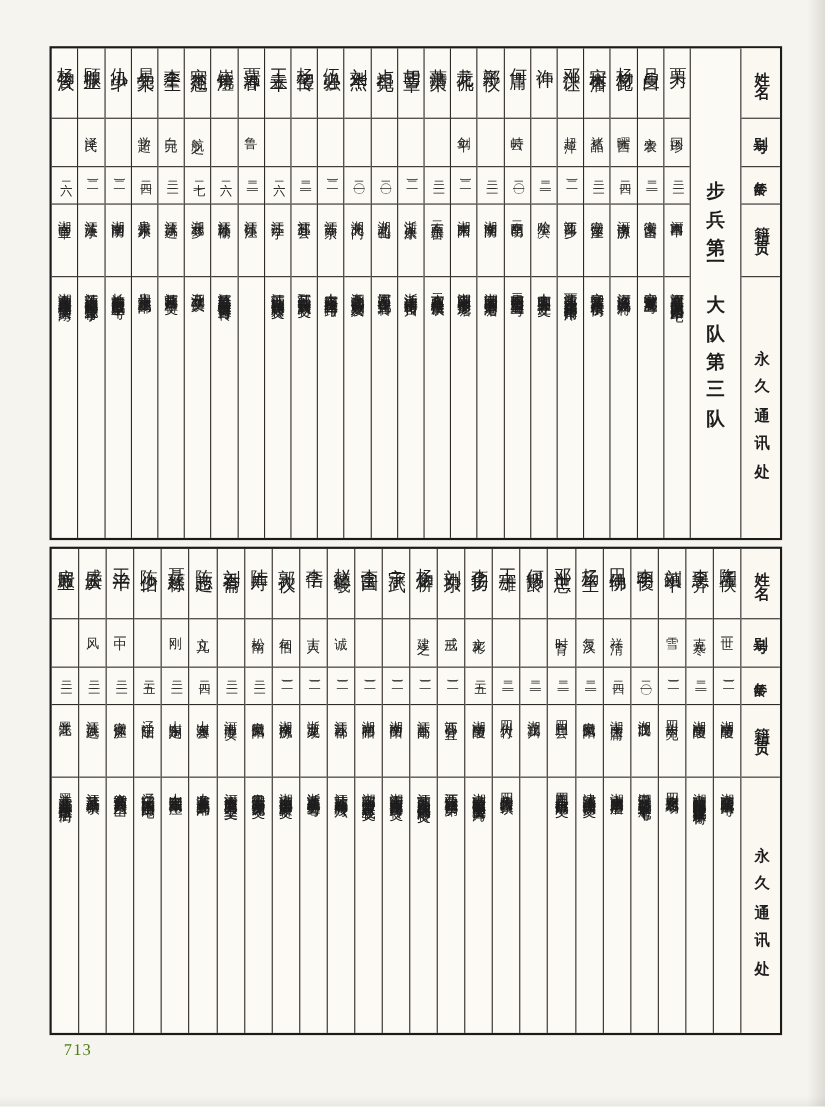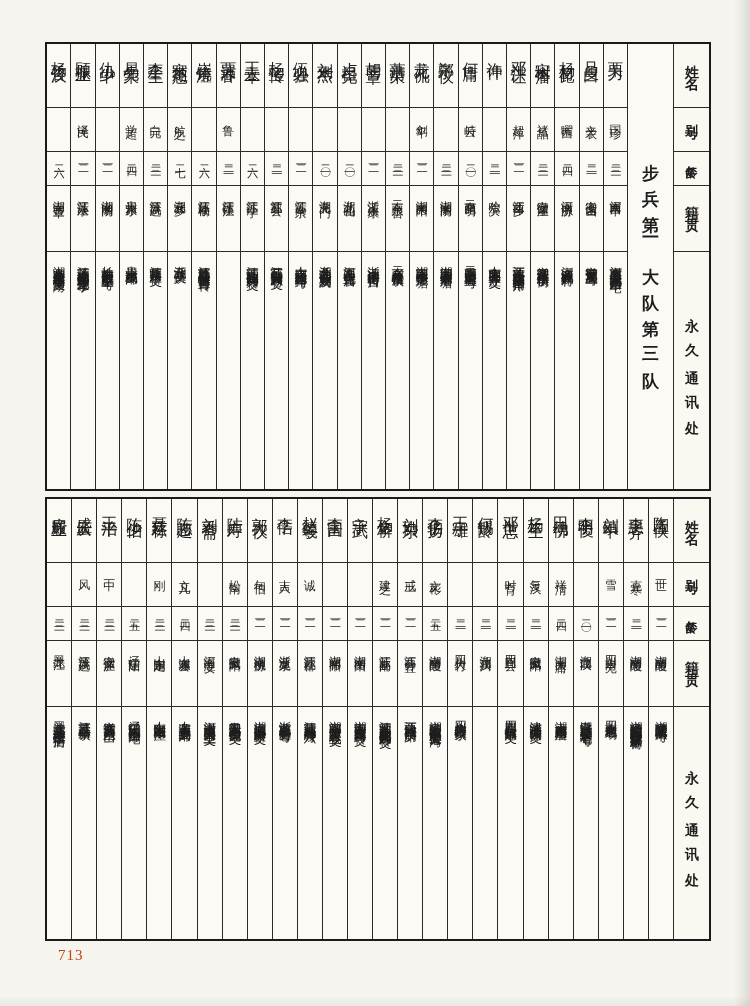--- a/index.html
+++ b/index.html
@@ -56,21 +56,21 @@
   .header-col .vtext  { font-weight:bold; font-size:14px; }
   .header-col .name-cell .vtext   { padding-top:10px; letter-spacing:12px; }
   .header-col .alias-cell .vtext  { font-size:13px; padding-top:6px; letter-spacing:3px; }
   .header-col .age-cell .vtext    { font-size:12px; padding-top:3px; letter-spacing:2px; }
   .header-col .native-cell .vtext { padding-top:9px; letter-spacing:12px; }
   .header-col .addr-cell          { align-items:center; }
   .header-col .addr-cell .vtext   { padding-top:0; letter-spacing:26px; }
   .unit-col .vtext { font-size:17px; font-weight:bold; letter-spacing:26px; padding-top:0; }
   .page-number {
     position:absolute; left:58px; top:947px;
-    font-size:15px; letter-spacing:1px; color:#c2410c;
+    font-size:15px; letter-spacing:1px; color:#4d7c0f;
     font-family:"Liberation Serif","DejaVu Serif",serif;
   }
 </style>
 </head>
 <body>
 
 <div class="page">
 
   <div class="rtable table-top">
     <div class="col header-col">

